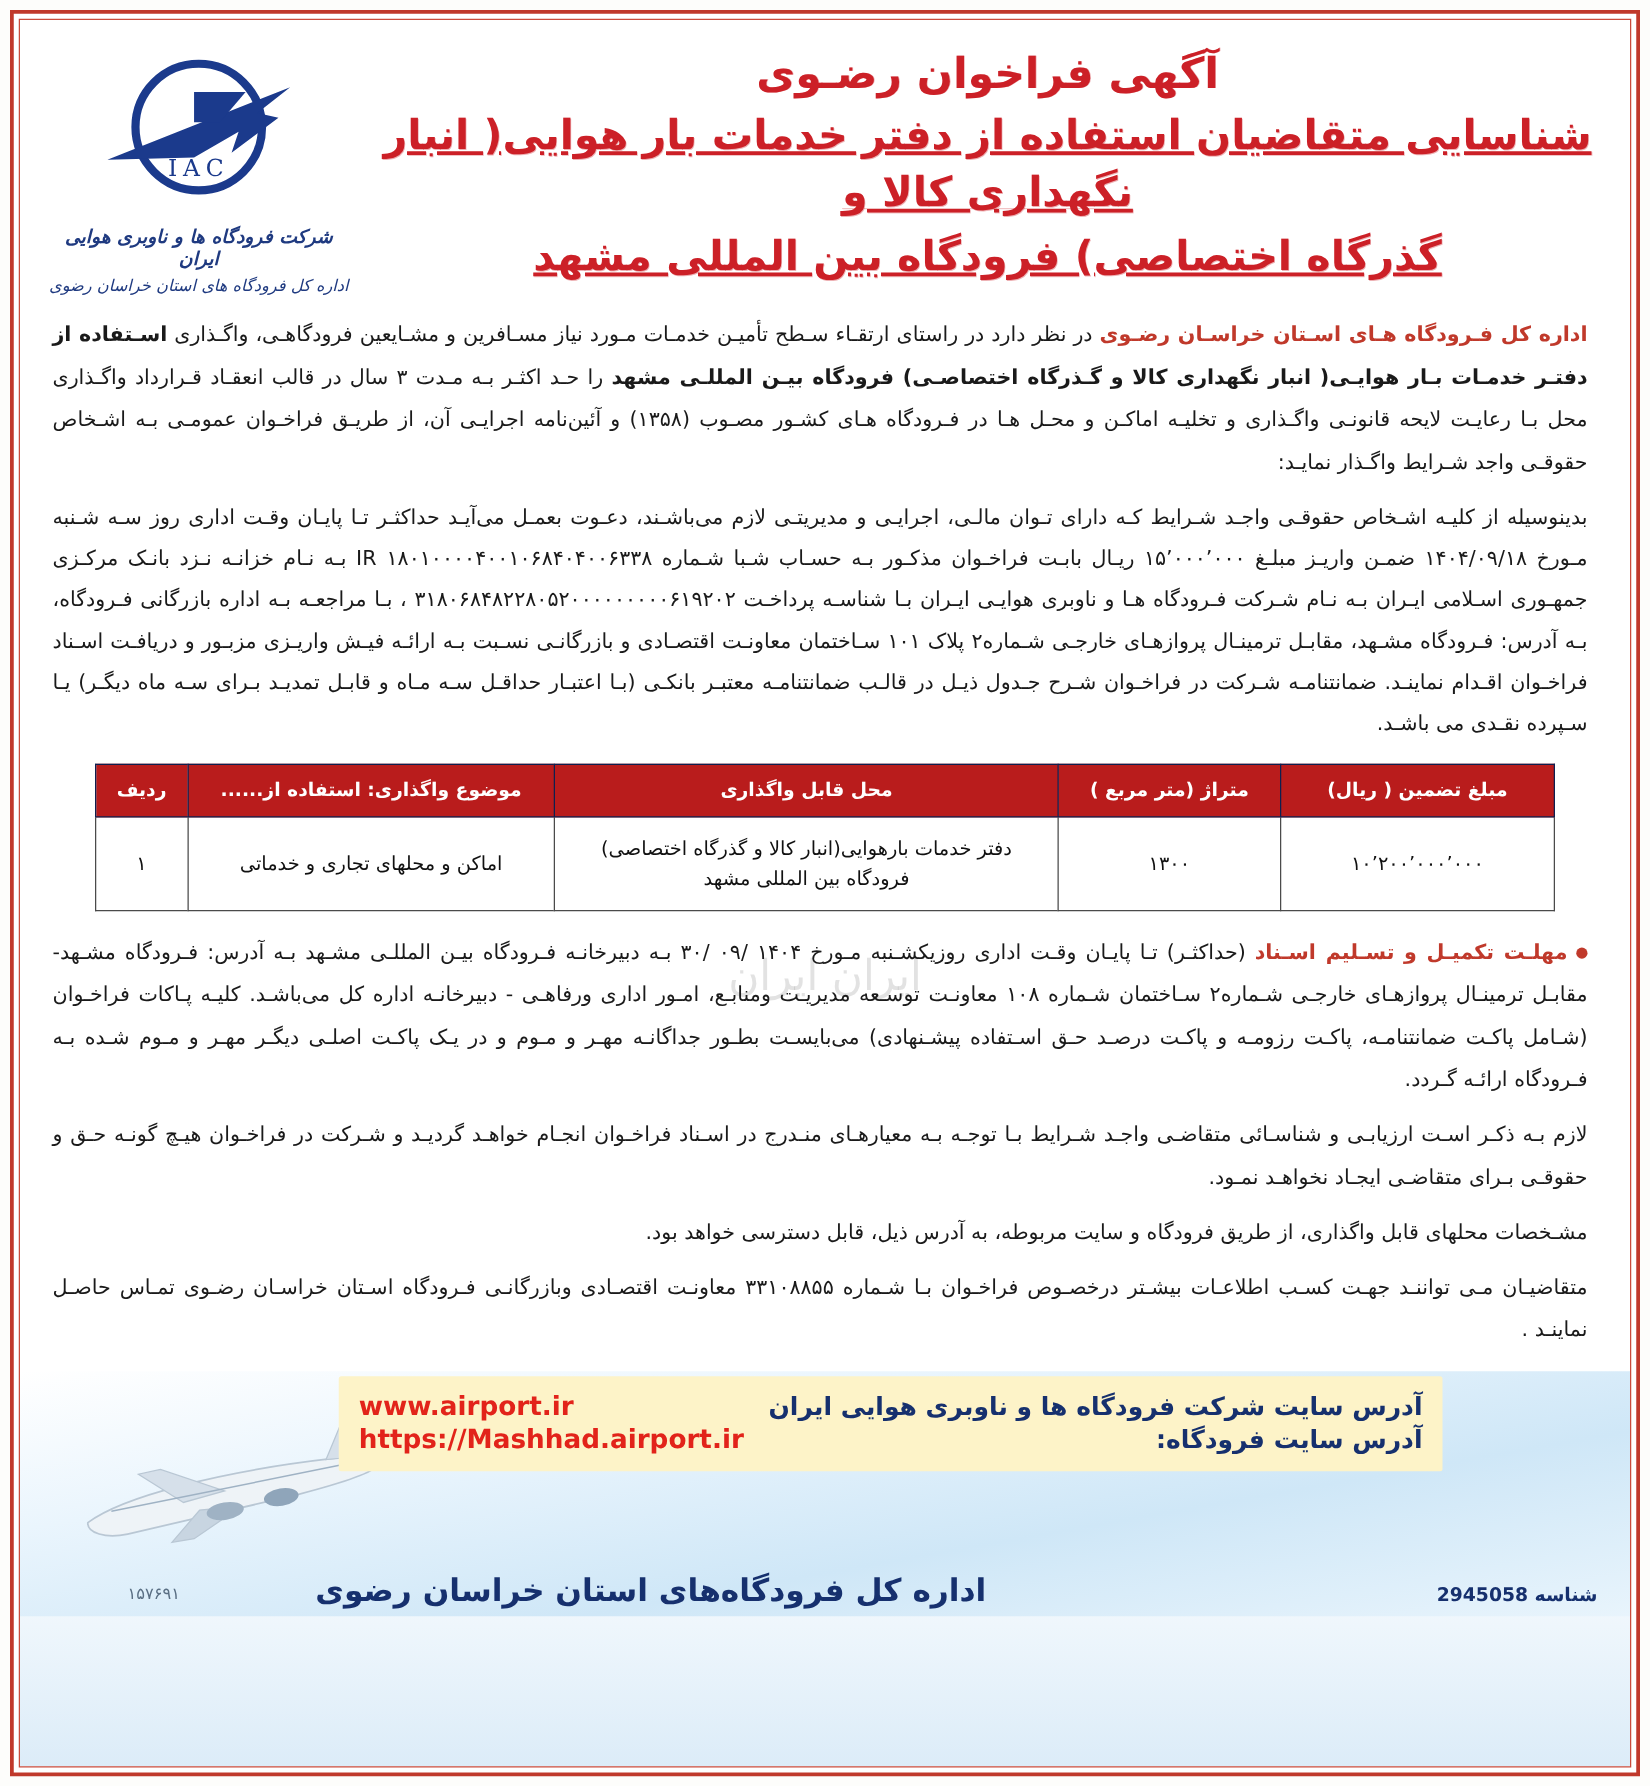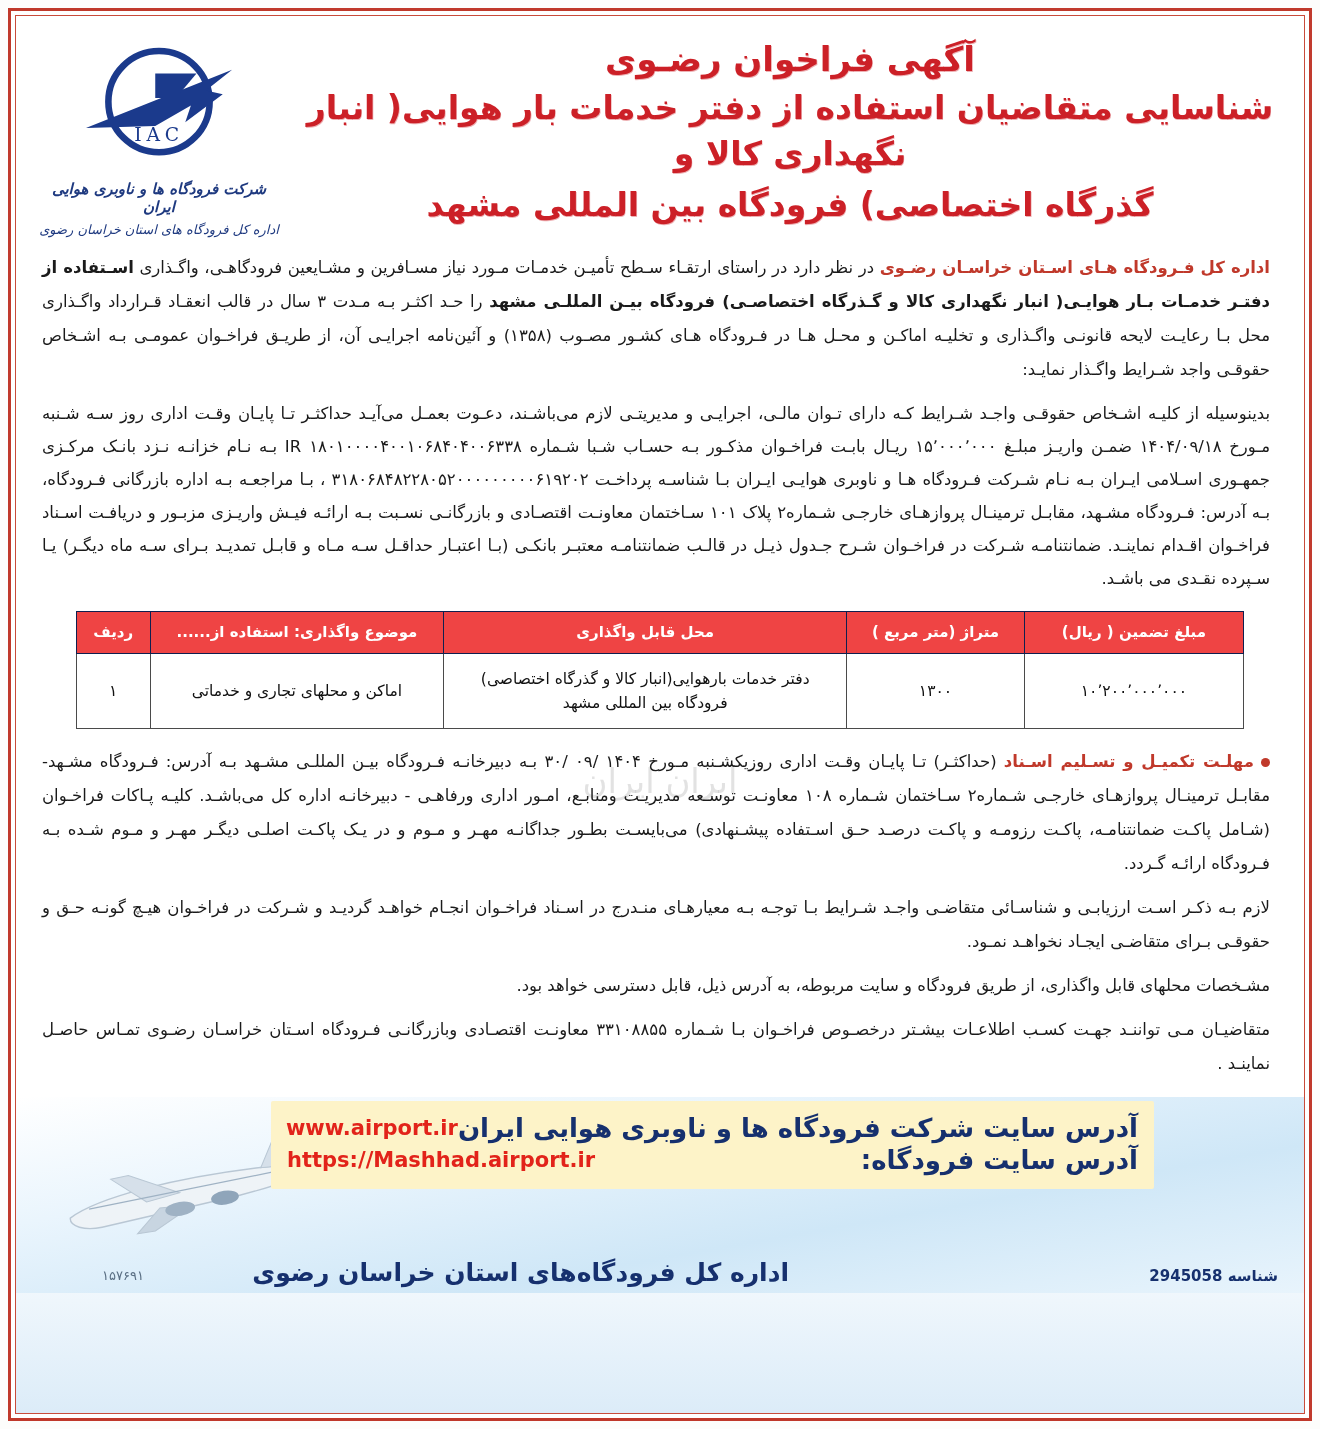--- a/index.html
+++ b/index.html
@@ -93,20 +93,21 @@
   }
   .title-1 {
     color: #cc2027; font-weight: bold; font-size: 34px;
     text-align: center; line-height: 1.25;
     text-shadow: 0.6px 0.6px 0 rgba(204,32,39,.35);
   }
   .title-2 {
     color: #cc2027; font-weight: bold; font-size: 33px;
     text-align: center; line-height: 1.42; margin-top: 4px;
     text-shadow: 0.6px 0.6px 0 rgba(204,32,39,.35);
+    text-decoration: underline;
   }
 
   
   .body-wrap { padding: 0 34px 0 26px; position: relative; z-index: 10; }
   p.para {
     text-align: justify;
     font-size: 16.5px;
     line-height: 2.06;
     color: #1a1a1a;
     margin: 10px 0 0 0;
@@ -122,21 +123,21 @@
 
   
   .table-wrap { padding: 16px 60px 6px 60px; position: relative; z-index: 10; }
   table.tender {
     width: 100%;
     border-collapse: collapse;
     background: #ffffff;
     table-layout: fixed;
   }
   table.tender th {
-    background: #ef4444;
+    background: #b91c1c;
     color: #ffffff;
     font-size: 15px;
     font-weight: bold;
     padding: 11px 4px;
     border: 1px solid #0f1f4f;
     text-align: center;
     line-height: 1.3;
   }
   table.tender td {
     border: 1px solid #4a4a4a;
@@ -178,21 +179,21 @@
     background: #fdf3c8;
     padding: 10px 16px 12px 16px;
     border-radius: 2px;
   }
   .band-row {
     display: flex; flex-direction: row; align-items: center;
     justify-content: space-between;
     margin: 2px 0;
   }
   .band-label {
-    font-size: 26px; font-weight: bold; color: #16306e;
+    font-size: 20px; font-weight: bold; color: #16306e;
     white-space: nowrap;
   }
   .band-url {
     font-size: 21px; font-weight: bold; color: #e2231a;
     direction: ltr; unicode-bidi: bidi-override; white-space: nowrap;
   }
 
   .signature-row {
     position: absolute;
     right: 0; left: 0; bottom: 6px;

